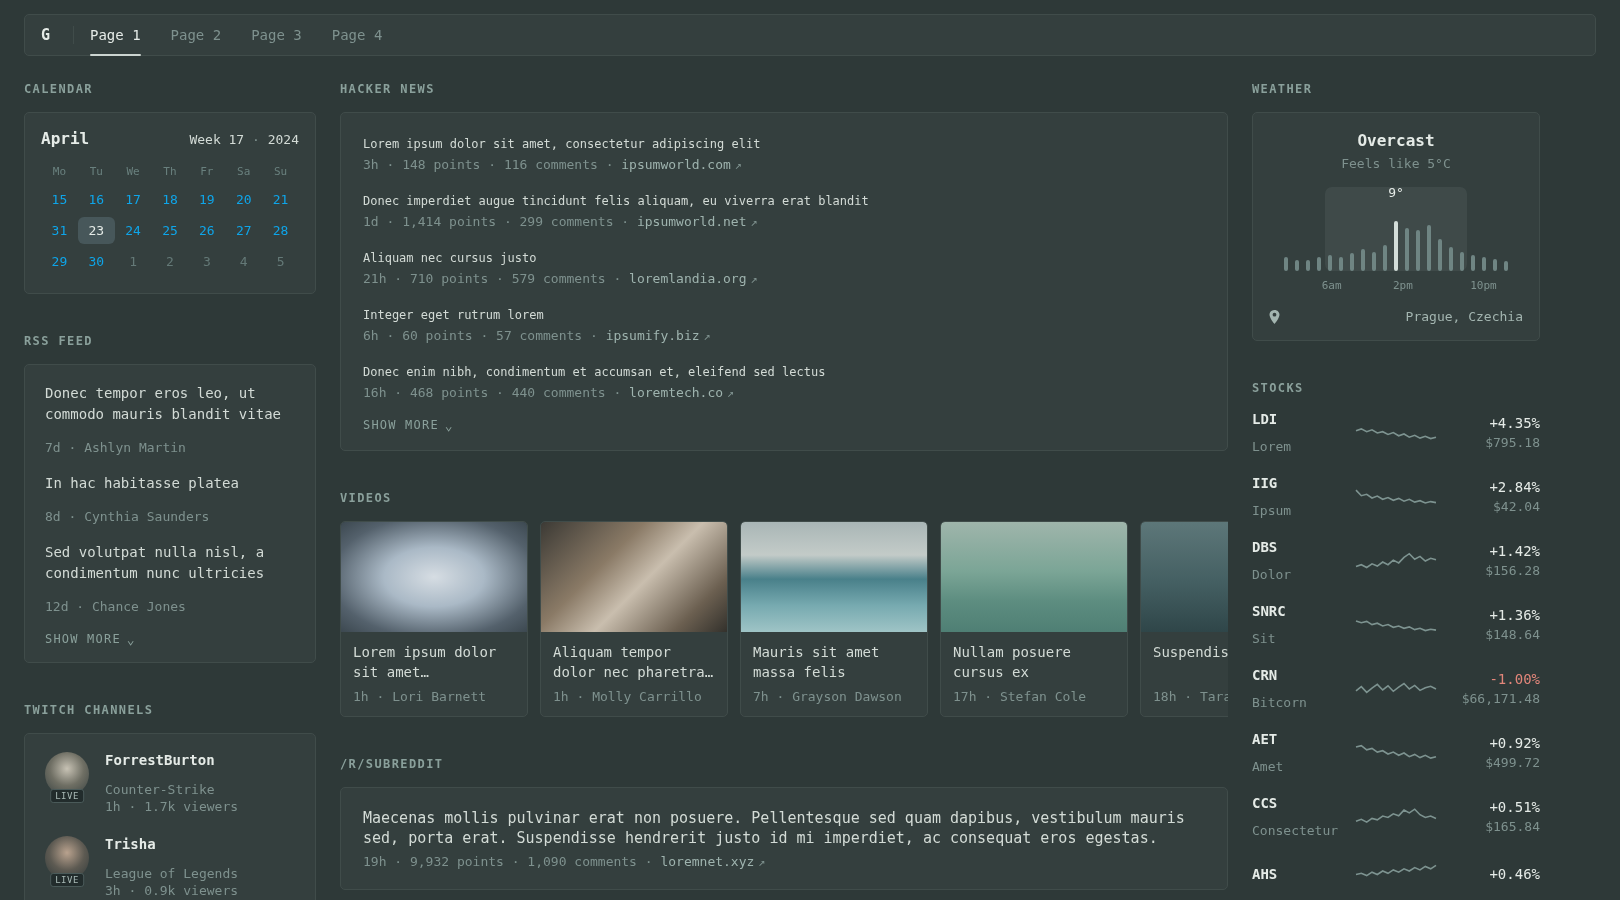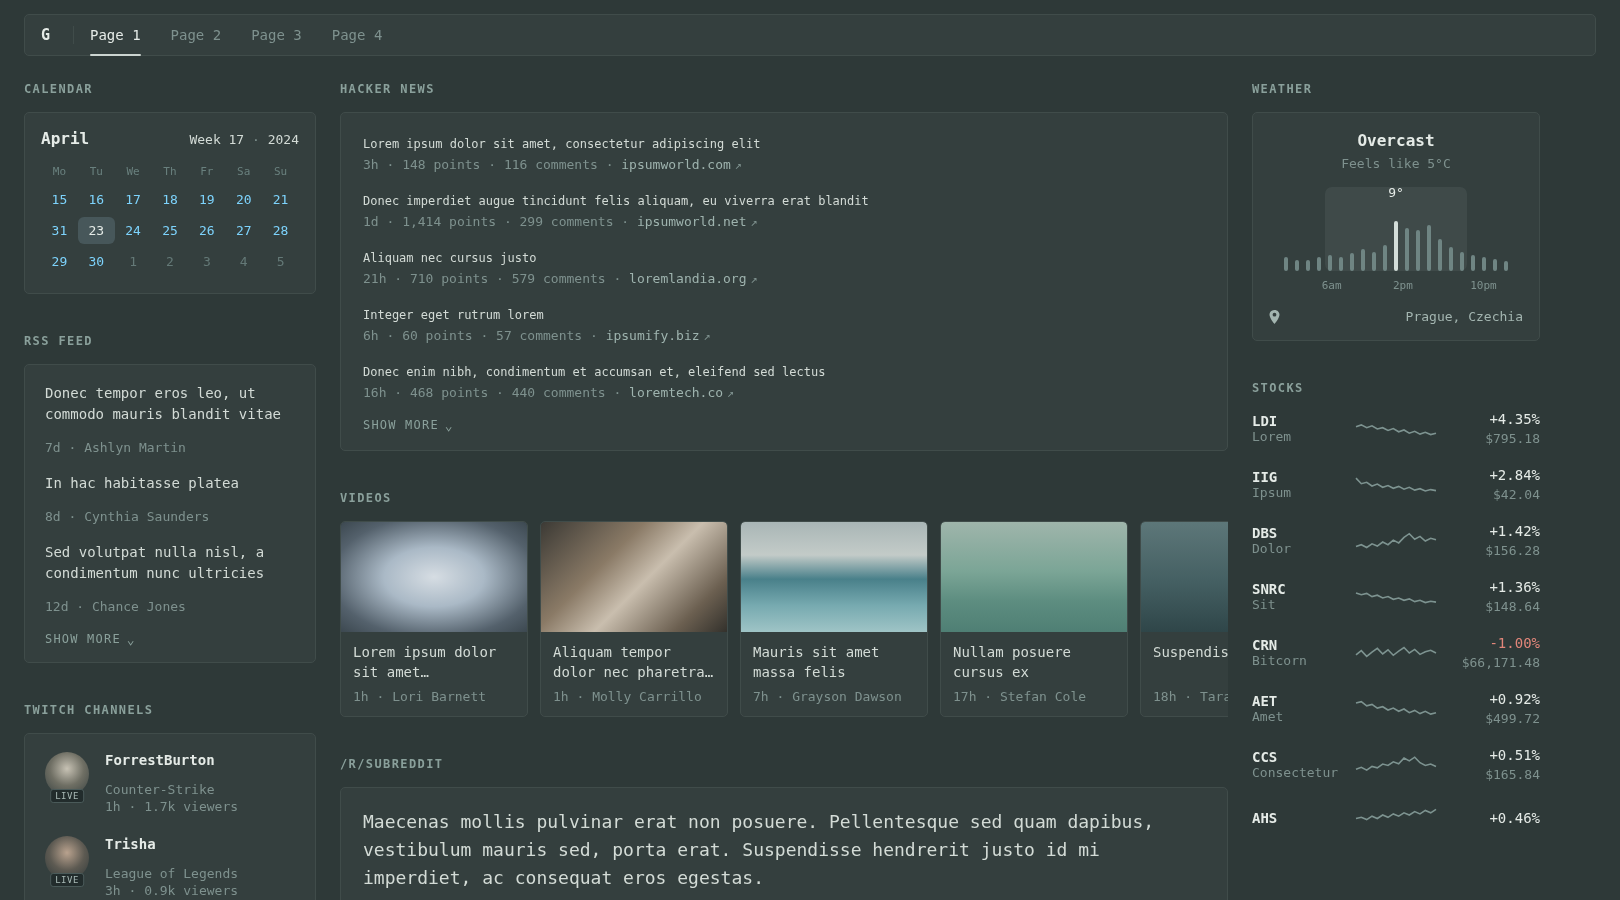--- a/index.html
+++ b/index.html
@@ -40,21 +40,21 @@
 
   
   .calendar-card{padding:16px}
   .cal-head{display:flex;justify-content:space-between;align-items:baseline;margin-bottom:10px}
   .cal-month{font-size:16px;font-weight:bold;color:var(--bright)}
   .cal-week{font-size:13px;color:var(--text)}
   .cal-week .dot{color:var(--muted)}
   .cal-grid{display:grid;grid-template-columns:repeat(7,1fr)}
   .cal-dow{height:26px;display:flex;align-items:center;justify-content:center;
            font-size:11px;color:#69807e}
-  .cal-cell{height:31px;display:flex;align-items:center;justify-content:center;font-size:13px;color:#7dd3fc}
+  .cal-cell{height:31px;display:flex;align-items:center;justify-content:center;font-size:13px;color:#0ea5e9}
   .cal-cell.outside{color:#647977}
   .cal-cell.today{background:var(--today-bg);border-radius:6px;height:27px;align-self:center;color:var(--bright)}
 
   
   .feed-card{padding:18px 20px 16px}
   .feed-item{margin-bottom:18px}
   .feed-title{font-size:14px;line-height:21px;color:var(--text)}
   .feed-item .meta{margin-top:15px}
 
   
@@ -86,21 +86,21 @@
   .thumb-2{background:linear-gradient(180deg,#a9b6b6 0%,#c3cbc8 30%,#49808a 52%,#77aab0 76%,#9fc4c6 100%)}
   .thumb-3{background:linear-gradient(180deg,#9fb5ab 0%,#7ba596 45%,#5d8d80 72%,#4f7f74 100%)}
   .thumb-4{background:linear-gradient(180deg,#5d7779 0%,#445f62 55%,#2f4649 100%)}
   .video-body{padding:10px 12px 12px}
   .video-title{font-size:14px;line-height:20px;color:var(--text);
                display:-webkit-box;-webkit-line-clamp:2;-webkit-box-orient:vertical;overflow:hidden;height:40px}
   .video-body .meta{margin-top:7px;white-space:nowrap}
 
   
   .reddit-card{padding:20px 22px}
-  .reddit-title{font-size:18px;line-height:28px;color:var(--text)}
+  .reddit-title{font-size:15px;line-height:20px;color:var(--text)}
   .reddit-card .meta{margin-top:6px}
 
   
   .weather-card{padding:18px 16px 16px;text-align:center}
   .wx-cond{font-size:16px;font-weight:bold;color:var(--bright)}
   .wx-feels{font-size:13px;color:var(--muted);margin-top:6px}
   .wx-chart{position:relative;height:84px;margin:16px 12px 0}
   .wx-highlight{position:absolute;top:0;bottom:0;background:rgba(214,226,221,.07);border-radius:7px}
   .wx-bars{position:absolute;inset:0;display:flex;align-items:flex-end;justify-content:space-between;padding:0 3px}
   .wx-bar{width:4px;border-radius:2px;background:var(--barc)}
@@ -112,21 +112,21 @@
   .wx-times span:nth-child(2){left:53%}
   .wx-times span:nth-child(3){left:88%}
   .wx-loc{display:flex;align-items:center;justify-content:space-between;gap:6px;margin-top:14px;
           font-size:13px;color:#a3b5b0}
   .pin{width:11px;height:14px;flex:none}
 
   
   .stock-row{display:flex;align-items:center;margin-bottom:21px}
   .stock-left{width:92px;flex:none}
   .stock-ticker{font-size:14px;color:var(--bright);font-weight:bold}
-  .stock-name{font-size:13px;color:var(--muted);margin-top:0}
+  .stock-name{font-size:13px;color:var(--muted);margin-top:12px}
   .stock-spark{flex:1;display:flex;justify-content:center}
   .stock-right{width:92px;flex:none;text-align:right}
   .stock-change{font-size:14px;color:var(--bright)}
   .stock-change.neg{color:var(--neg)}
   .stock-price{font-size:13px;color:var(--muted);margin-top:4px}
 </style>
 </head>
 <body>
 
 <header class="topbar">

